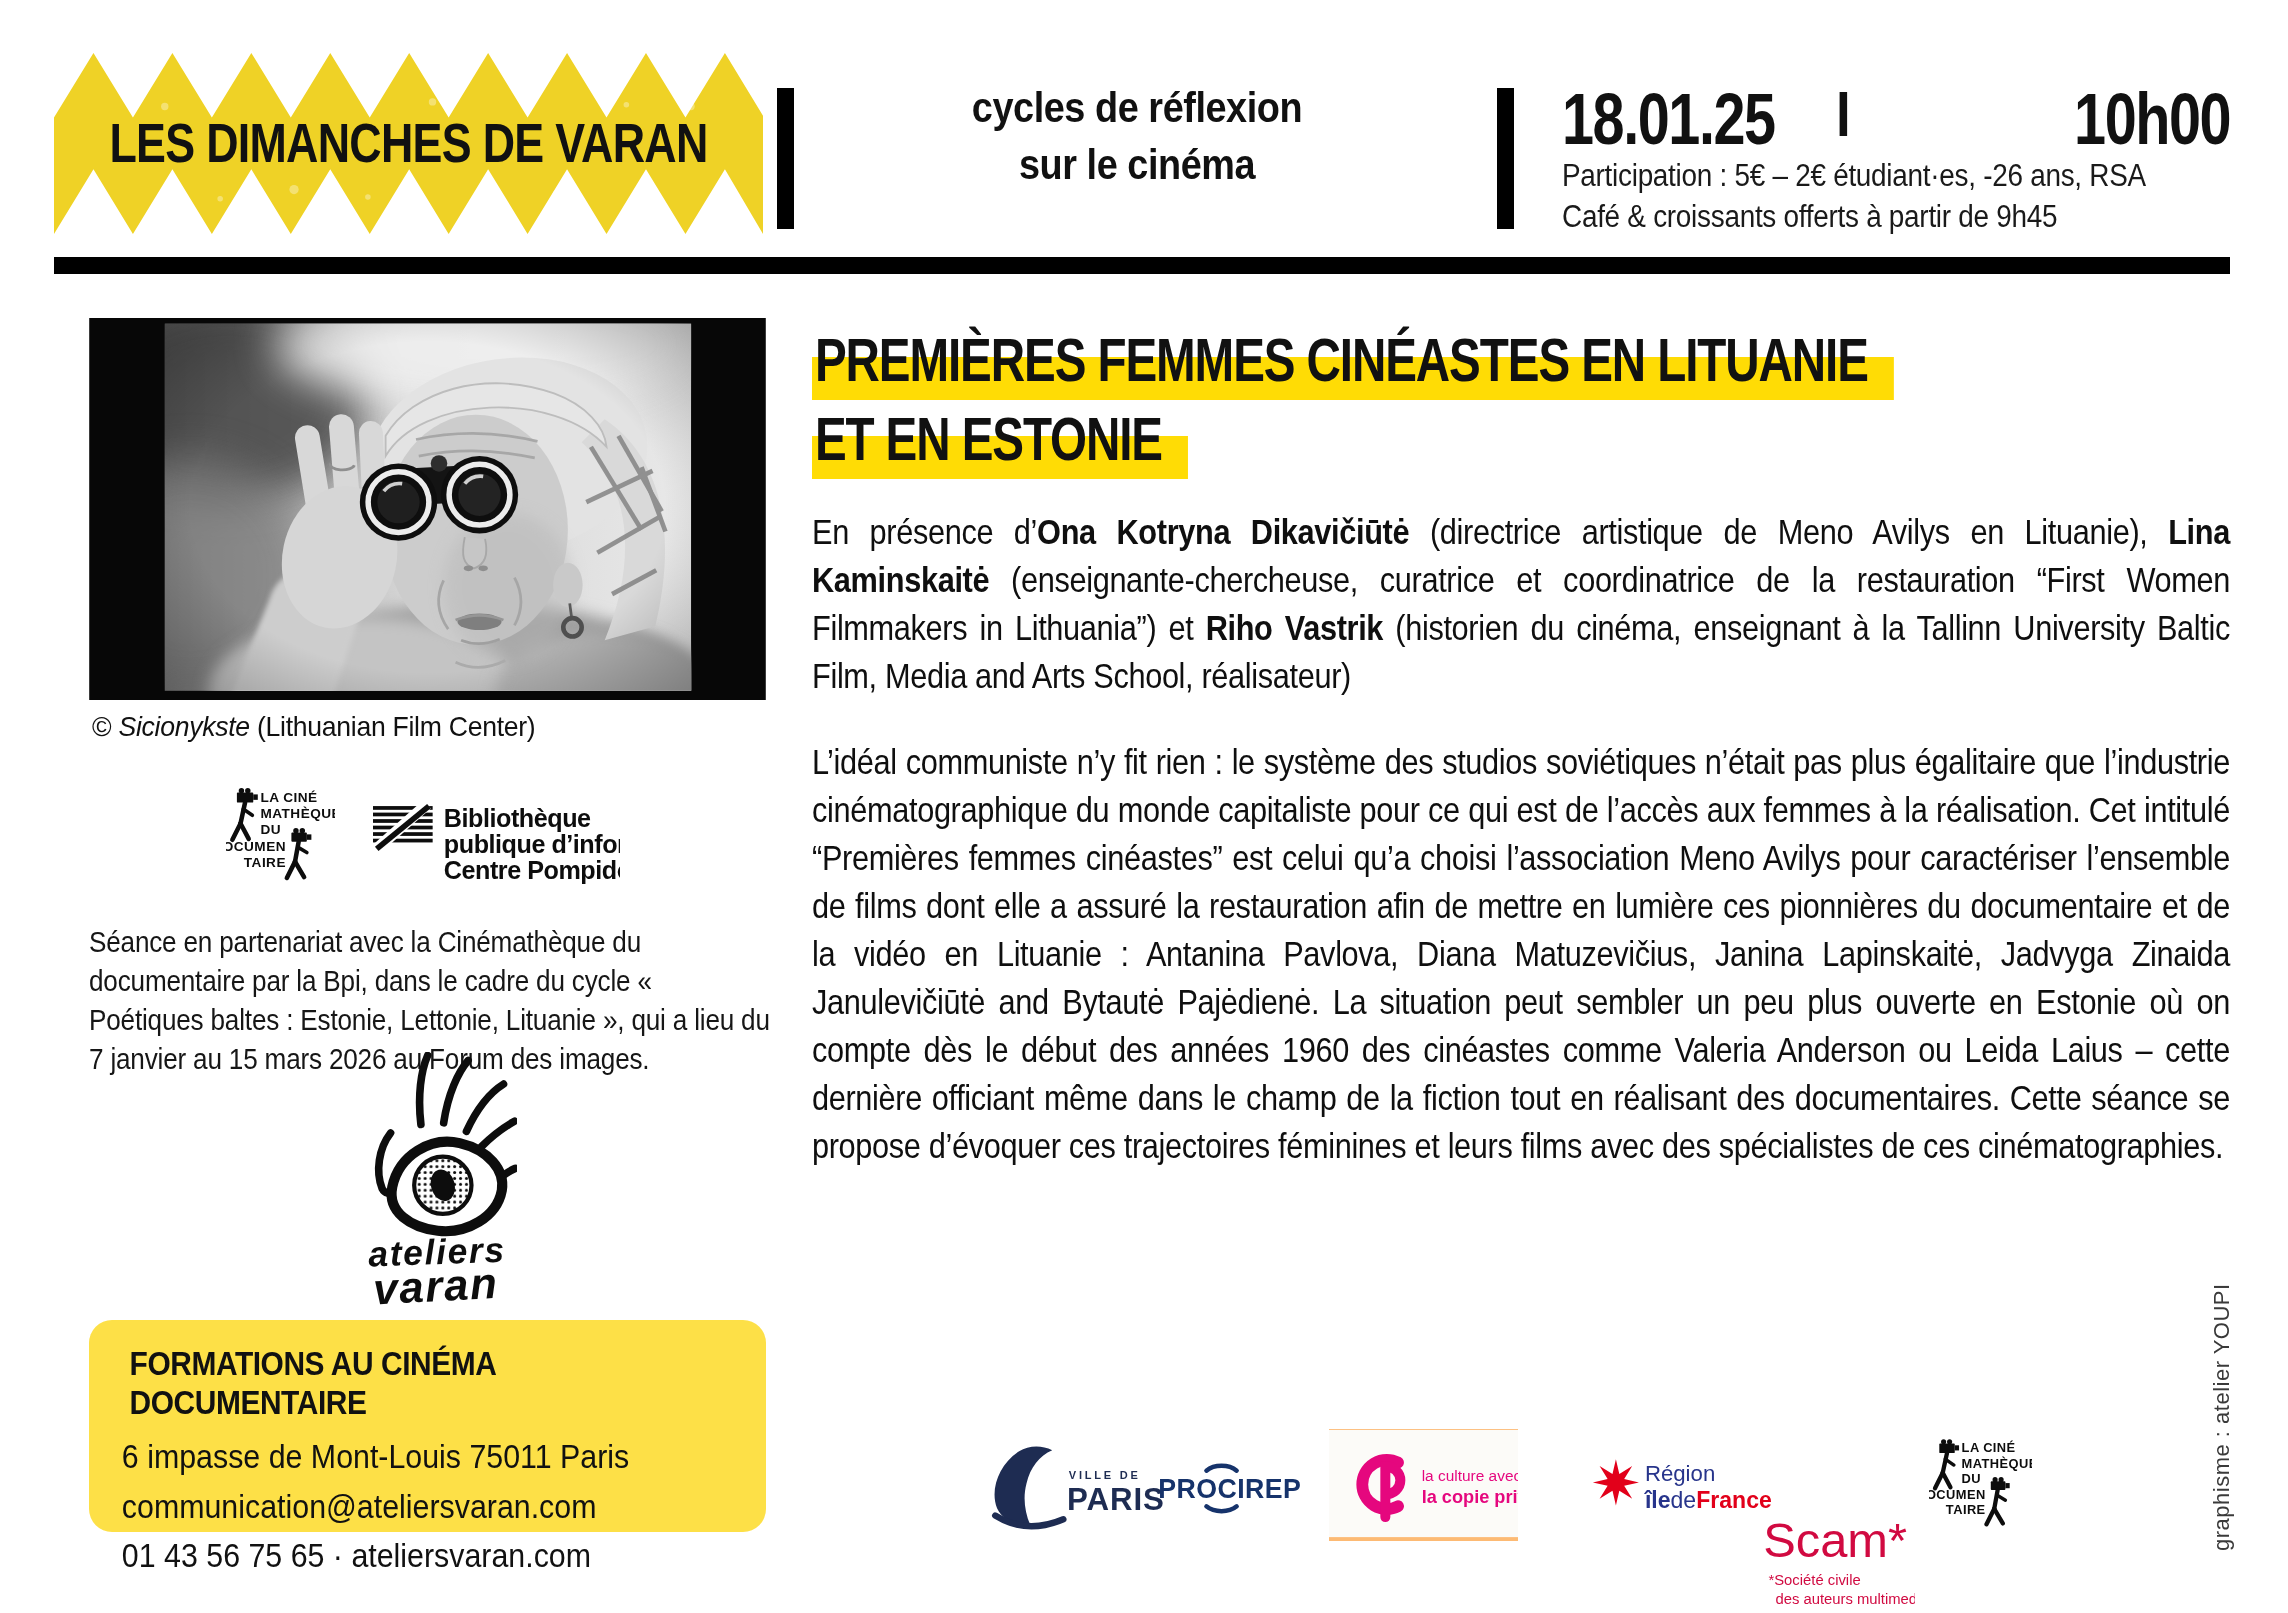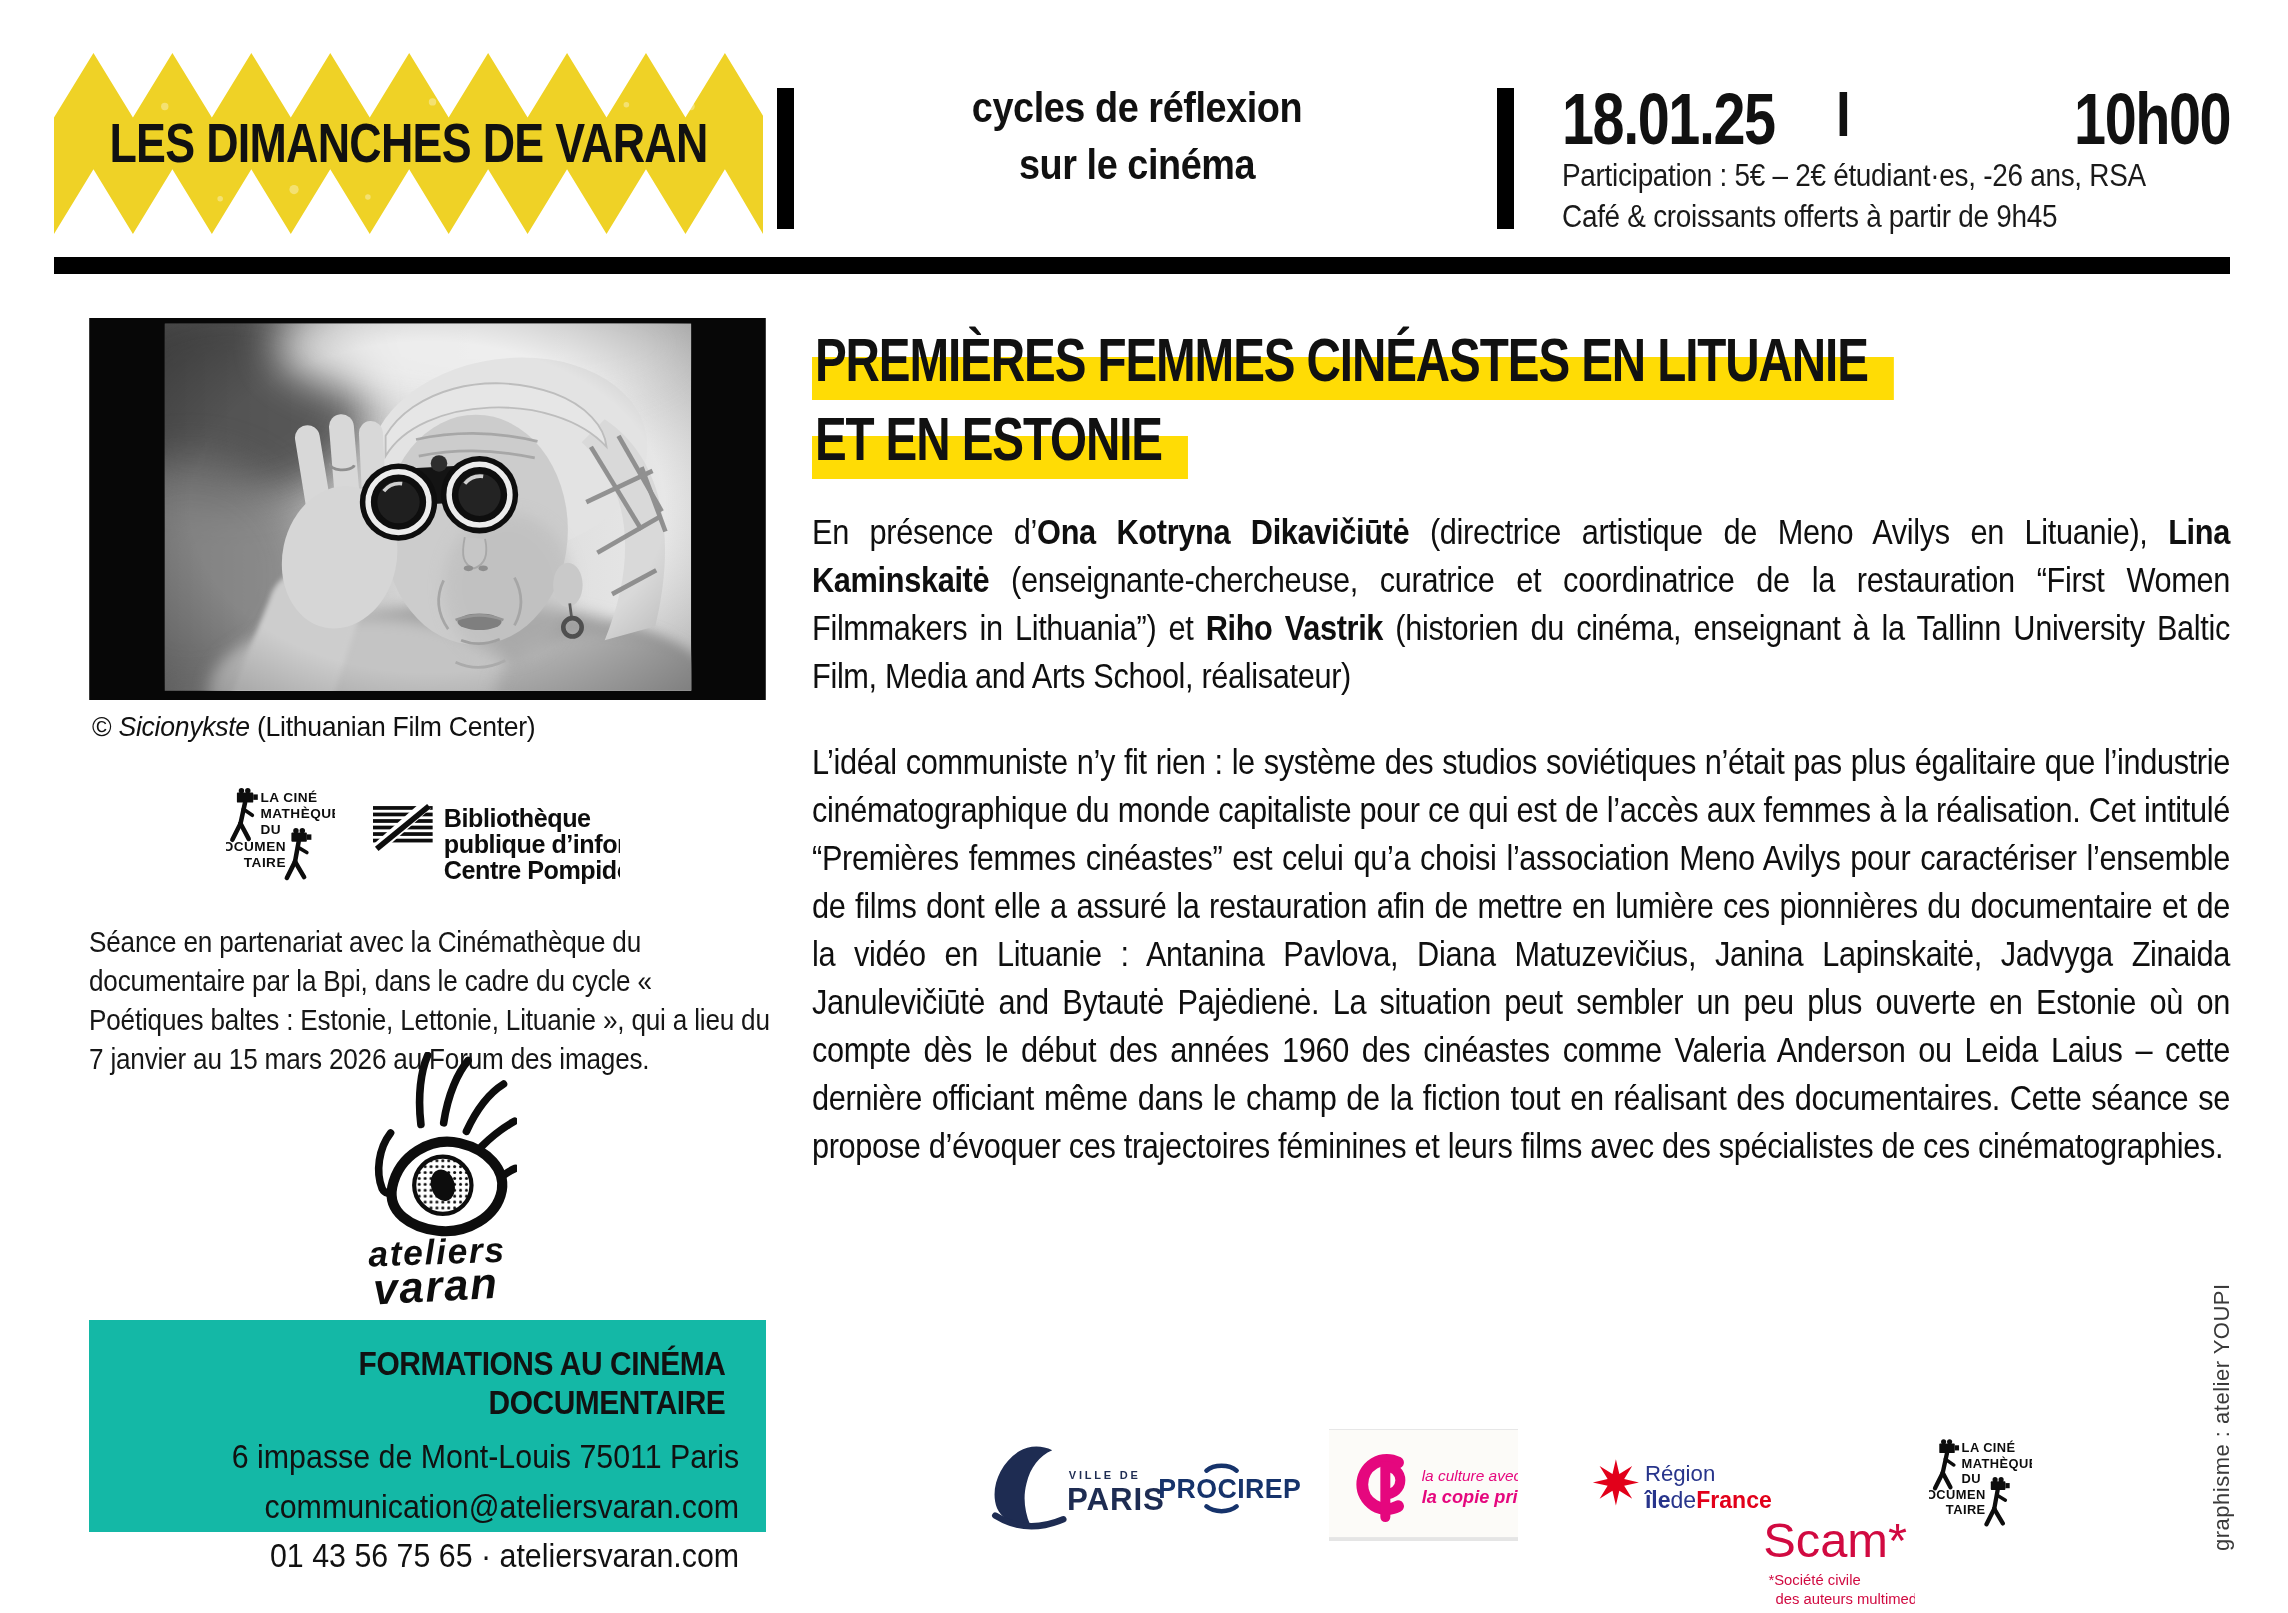--- a/index.html
+++ b/index.html
@@ -22,35 +22,35 @@
   .d-sep{left:273px;top:1.8px;font-size:61px;transform:scaleX(.9);}
   .d-right{right:0;top:0;transform:scaleX(.8);transform-origin:100% 0;}
   .partic{left:1562px;top:155px;width:738px;font-size:31px;line-height:41px;color:#1a1a1a;
       transform:scaleX(.9);transform-origin:0 0;letter-spacing:-0.3px;white-space:nowrap;}
   .rule{left:54px;top:257px;width:2176px;height:16.6px;background:#000;}
   
   .photo{left:89px;top:318px;width:677px;height:382px;}
   .caption{left:92px;top:711px;font-size:28px;letter-spacing:-0.3px;transform:scaleX(.95);transform-origin:0 0;white-space:nowrap;}
   .partnership{left:89px;top:923px;width:759px;font-size:29px;line-height:39px;
       transform:scaleX(.9);transform-origin:0 0;letter-spacing:-0.2px;color:#161616;}
-  .formations{left:89px;top:1320px;width:677px;height:212px;background:#14b8a6;
-      text-align:right;padding-top:24px;box-sizing:border-box;}
+  .formations{left:89px;top:1320px;width:677px;height:212px;background:#fde047;
+      text-align:left;padding-top:24px;box-sizing:border-box;border-radius:23px;}
   .form-title{font-size:34px;font-weight:800;letter-spacing:-0.5px;transform:scaleX(.88);transform-origin:50% 0;}
   .form-line{font-size:33px;line-height:44px;margin-top:5.5px;transform:scaleX(.92);transform-origin:50% 0;}
   .form-lines{margin-top:13px;margin-left:6px;}
   
   .title-line{left:812px;font-size:61px;font-weight:800;letter-spacing:-1.4px;white-space:nowrap;
       transform:scaleX(.78);transform-origin:0 0;}
   .hl{background:linear-gradient(180deg,rgba(0,0,0,0) 42%,#FFDC05 42%);padding:0 33px 5.5px 3.7px;}
   .para{left:812px;width:1615px;font-size:35px;line-height:48px;text-align:justify;
       transform:scaleX(.878);transform-origin:0 0;letter-spacing:-0.4px;color:#0f0f0f;}
   
   .credit{left:2209px;top:1318px;height:233px;writing-mode:vertical-rl;transform:rotate(180deg);
       font-size:22px;color:#3a3a3a;letter-spacing:0.5px;white-space:nowrap;}
-  .logo-card{background:#e5e5e5;font-style:italic;}
+  .logo-card{background:#fdba74;}
   svg text{font-family:"Liberation Sans",sans-serif;}
 </style>
 </head>
 <body>
 
 <div class="page">
 
   <div class="abs banner">
     <svg width="709" height="183" viewBox="0 0 768 198">
       <polygon fill="#EFD226" points="

